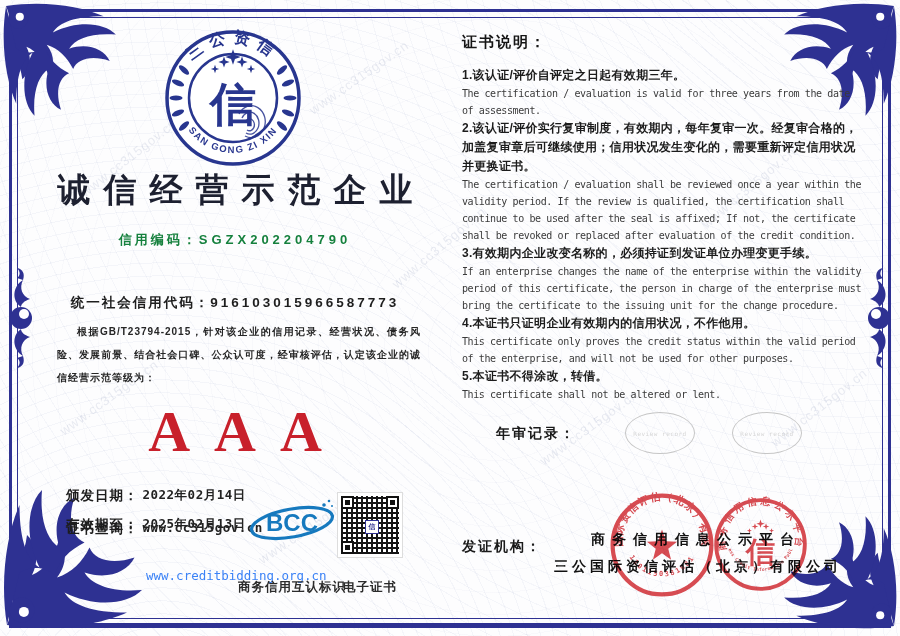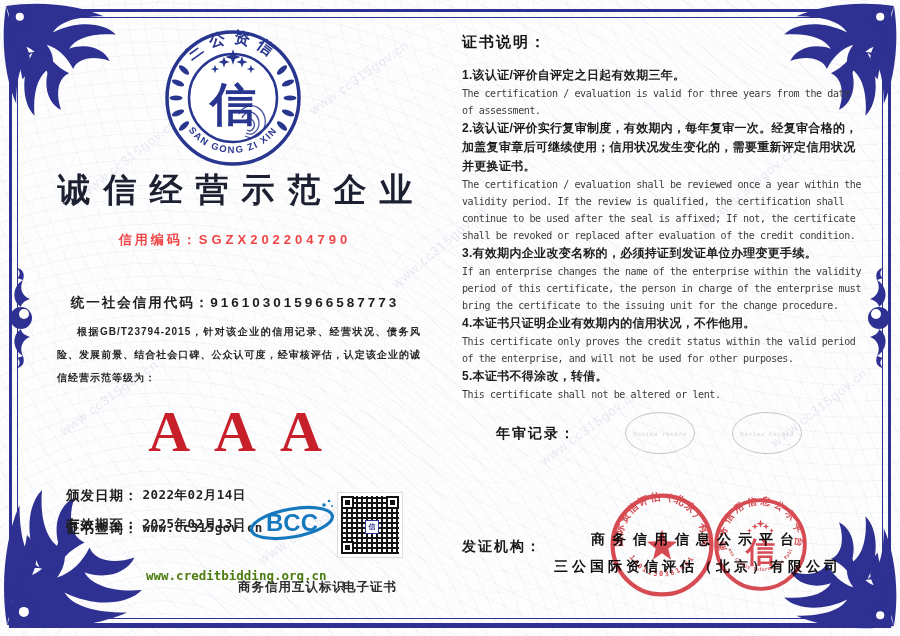--- a/index.html
+++ b/index.html
@@ -23,33 +23,33 @@
   .corner.br{bottom:6px;right:2px;transform:scale(-1,-1);}
   .corner.bl{bottom:6px;left:2px;transform:scaleY(-1);width:150px;height:150px;}
   .edge-orn{position:absolute;width:30px;height:100px;top:268px;color:#2e3192;}
   .edge-orn.left{left:6px;}
   .edge-orn.right{right:6px;transform:scaleX(-1);}
   
   .logo{left:163px;top:28px;width:140px;height:140px;}
   .title{left:35px;top:168px;width:400px;text-align:center;font-size:33px;font-weight:900;
          color:#1d2030;letter-spacing:13px;padding-left:13px;box-sizing:border-box;white-space:nowrap;}
   .credit-line{left:35px;top:231px;width:400px;text-align:center;font-size:13px;font-weight:600;
-         color:#ef4444;letter-spacing:3px;}
+         color:#15803d;letter-spacing:3px;}
   .uscc-line{left:35px;top:294px;width:400px;text-align:center;font-size:13.5px;font-weight:700;
          color:#1e1e1e;letter-spacing:2px;}
   .paragraph{left:57px;top:320px;width:364px;font-size:10px;line-height:23px;font-weight:600;
          color:#262626;text-align:justify;text-indent:2em;letter-spacing:1px;}
   .grade{left:35px;top:398px;width:400px;text-align:center;
          font-family:"Liberation Serif","DejaVu Serif",serif;font-size:58px;font-weight:700;
          color:#c8202b;letter-spacing:24px;padding-left:24px;box-sizing:border-box;}
   .info-row{left:66px;display:flex;align-items:flex-start;}
   .info-label{font-size:13.5px;font-weight:800;color:#1d1d1d;letter-spacing:1px;white-space:nowrap;}
   .info-value{font-family:"DejaVu Sans Mono",monospace;font-size:12.5px;font-weight:600;color:#222;margin-left:4px;letter-spacing:0.5px;white-space:nowrap;}
   .row1{top:487px;} .row2{top:516px;} .row3{top:520px;}
-  .url2{left:146px;top:568px;font-family:"DejaVu Sans Mono",monospace;font-size:12.5px;font-weight:700;color:#4d7c0f;}
+  .url2{left:146px;top:568px;font-family:"DejaVu Sans Mono",monospace;font-size:12.5px;font-weight:400;color:#3b82f6;}
   .bcc{left:248px;top:496px;width:88px;height:50px;}
   .badge-label{font-size:12.5px;font-weight:700;color:#2b2b2b;text-align:center;letter-spacing:1px;}
   .bcc-label{left:224px;top:579px;width:136px;}
   .qr-label{left:334px;top:579px;width:72px;}
   .qr{left:337px;top:492px;width:66px;height:66px;background:#fff;border:1px solid #ddd;box-sizing:border-box;padding:3px;}
   .qr-pattern{position:relative;width:100%;height:100%;
     background-image:
       repeating-linear-gradient(90deg,#151515 0 2px,transparent 2px 5px),
       repeating-linear-gradient(0deg,#151515 0 2px,#fff 2px 5px);}
   .finder{position:absolute;width:13px;height:13px;background:#fff;border:2px solid #111;box-sizing:border-box;display:flex;align-items:center;justify-content:center;}

